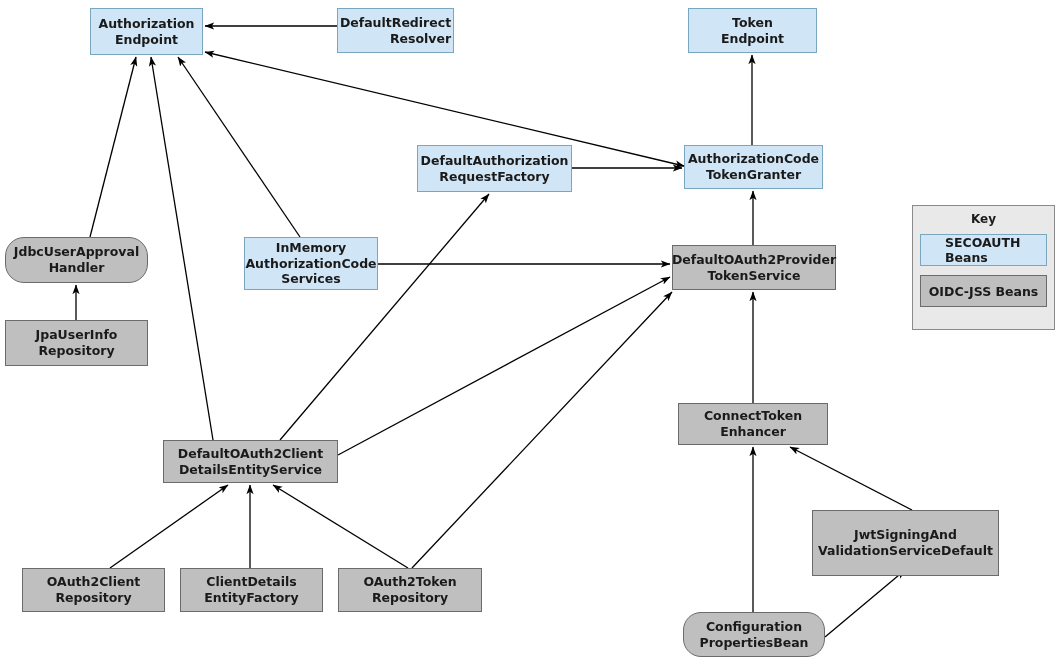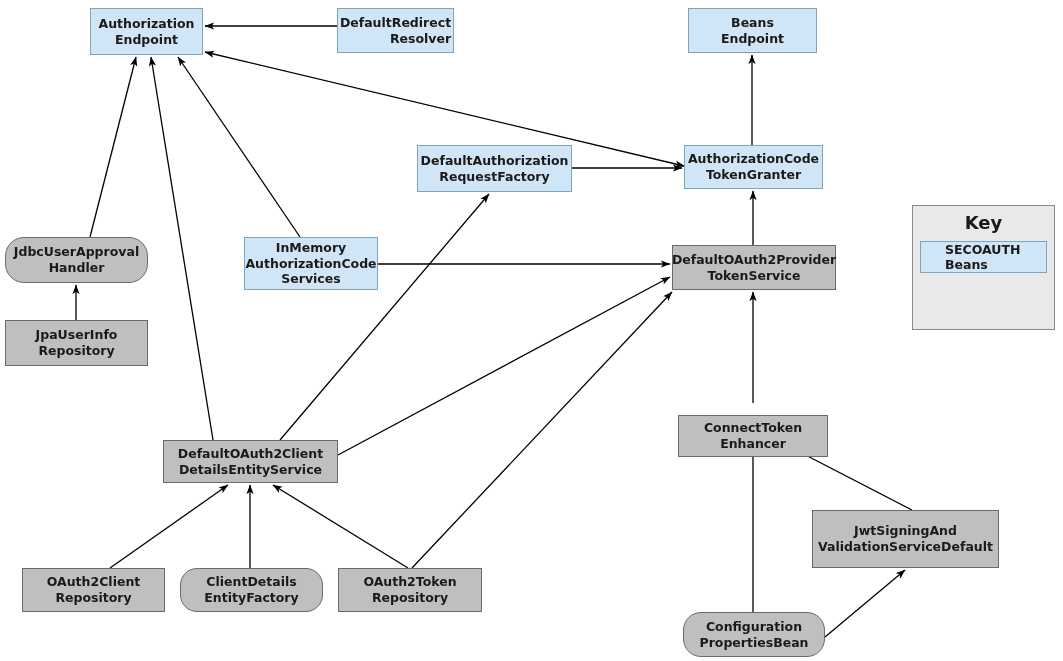--- a/index.html
+++ b/index.html
@@ -54,21 +54,21 @@
     top: 205px;
     width: 143px;
     height: 125px;
     box-sizing: border-box;
     background: #e9e9e9;
     border: 1px solid #8a8a8a;
     padding: 6px 7px;
   }
   #legend .legend-title {
     text-align: center;
-    font-size: 18px;
+    font-size: 12px;
     font-weight: bold;
     color: #1a1a1a;
     margin-bottom: 8px;
   }
   #legend .legend-swatch {
     box-sizing: border-box;
     height: 32px;
     display: flex;
     align-items: center;
     justify-content: center;
@@ -124,49 +124,50 @@
         <polyline points="753,612 753,447" fill="none" stroke="#000000" stroke-width="1.3" marker-end="url(#arrowhead)"></polyline>
         <polyline points="825,637 905,570" fill="none" stroke="#000000" stroke-width="1.3" marker-end="url(#arrowhead)"></polyline>
       </g>
   </svg>
 
   <div id="nodes-group">
       <div class="node sec" style="left: 90px; top: 8px; width: 113px; height: 47px;"><span>Authorization
 Endpoint</span></div>
       <div class="node sec" style="left: 337px; top: 8px; width: 117px; height: 45px; text-align: right;"><span>DefaultRedirect
 Resolver</span></div>
-      <div class="node sec" style="left: 688px; top: 8px; width: 129px; height: 45px;"><span>Beans
+      <div class="node sec" style="left: 688px; top: 8px; width: 129px; height: 45px;"><span>Token
 Endpoint</span></div>
       <div class="node sec" style="left: 417px; top: 145px; width: 155px; height: 47px;"><span>DefaultAuthorization
 RequestFactory</span></div>
       <div class="node sec" style="left: 684px; top: 145px; width: 139px; height: 44px;"><span>AuthorizationCode
 TokenGranter</span></div>
       <div class="node oidc" style="left: 5px; top: 237px; width: 143px; height: 46px; border-radius: 19px;"><span>JdbcUserApproval
 Handler</span></div>
       <div class="node sec" style="left: 244px; top: 237px; width: 134px; height: 53px;"><span>InMemory
 AuthorizationCode
 Services</span></div>
       <div class="node oidc" style="left: 672px; top: 245px; width: 164px; height: 45px;"><span>DefaultOAuth2Provider
 TokenService</span></div>
       <div class="node oidc" style="left: 5px; top: 320px; width: 143px; height: 46px;"><span>JpaUserInfo
 Repository</span></div>
-      <div class="node oidc" style="left: 678px; top: 403px; width: 150px; height: 42px; margin-top: 12px;"><span>ConnectToken
+      <div class="node oidc" style="left: 678px; top: 403px; width: 150px; height: 42px;"><span>ConnectToken
 Enhancer</span></div>
       <div class="node oidc" style="left: 163px; top: 440px; width: 175px; height: 43px;"><span>DefaultOAuth2Client
 DetailsEntityService</span></div>
-      <div class="node oidc" style="left: 812px; top: 510px; width: 187px; height: 58px;"><span>JwtSigningAnd
+      <div class="node oidc" style="left: 812px; top: 510px; width: 187px; height: 66px;"><span>JwtSigningAnd
 ValidationServiceDefault</span></div>
       <div class="node oidc" style="left: 22px; top: 568px; width: 143px; height: 44px;"><span>OAuth2Client
 Repository</span></div>
-      <div class="node oidc" style="left: 180px; top: 568px; width: 143px; height: 44px; border-radius: 17px;"><span>ClientDetails
+      <div class="node oidc" style="left: 180px; top: 568px; width: 143px; height: 44px;"><span>ClientDetails
 EntityFactory</span></div>
       <div class="node oidc" style="left: 338px; top: 568px; width: 144px; height: 44px;"><span>OAuth2Token
 Repository</span></div>
       <div class="node oidc" style="left: 683px; top: 612px; width: 142px; height: 45px; border-radius: 18px;"><span>Configuration
 PropertiesBean</span></div>
     </div>
 
   <div id="legend">
     <div class="legend-title">Key</div>
     <div class="legend-swatch sec">SECOAUTH Beans</div>
+    <div class="legend-swatch oidc">OIDC-JSS Beans</div>
   </div>
 
 </div>
 
 </body></html>

